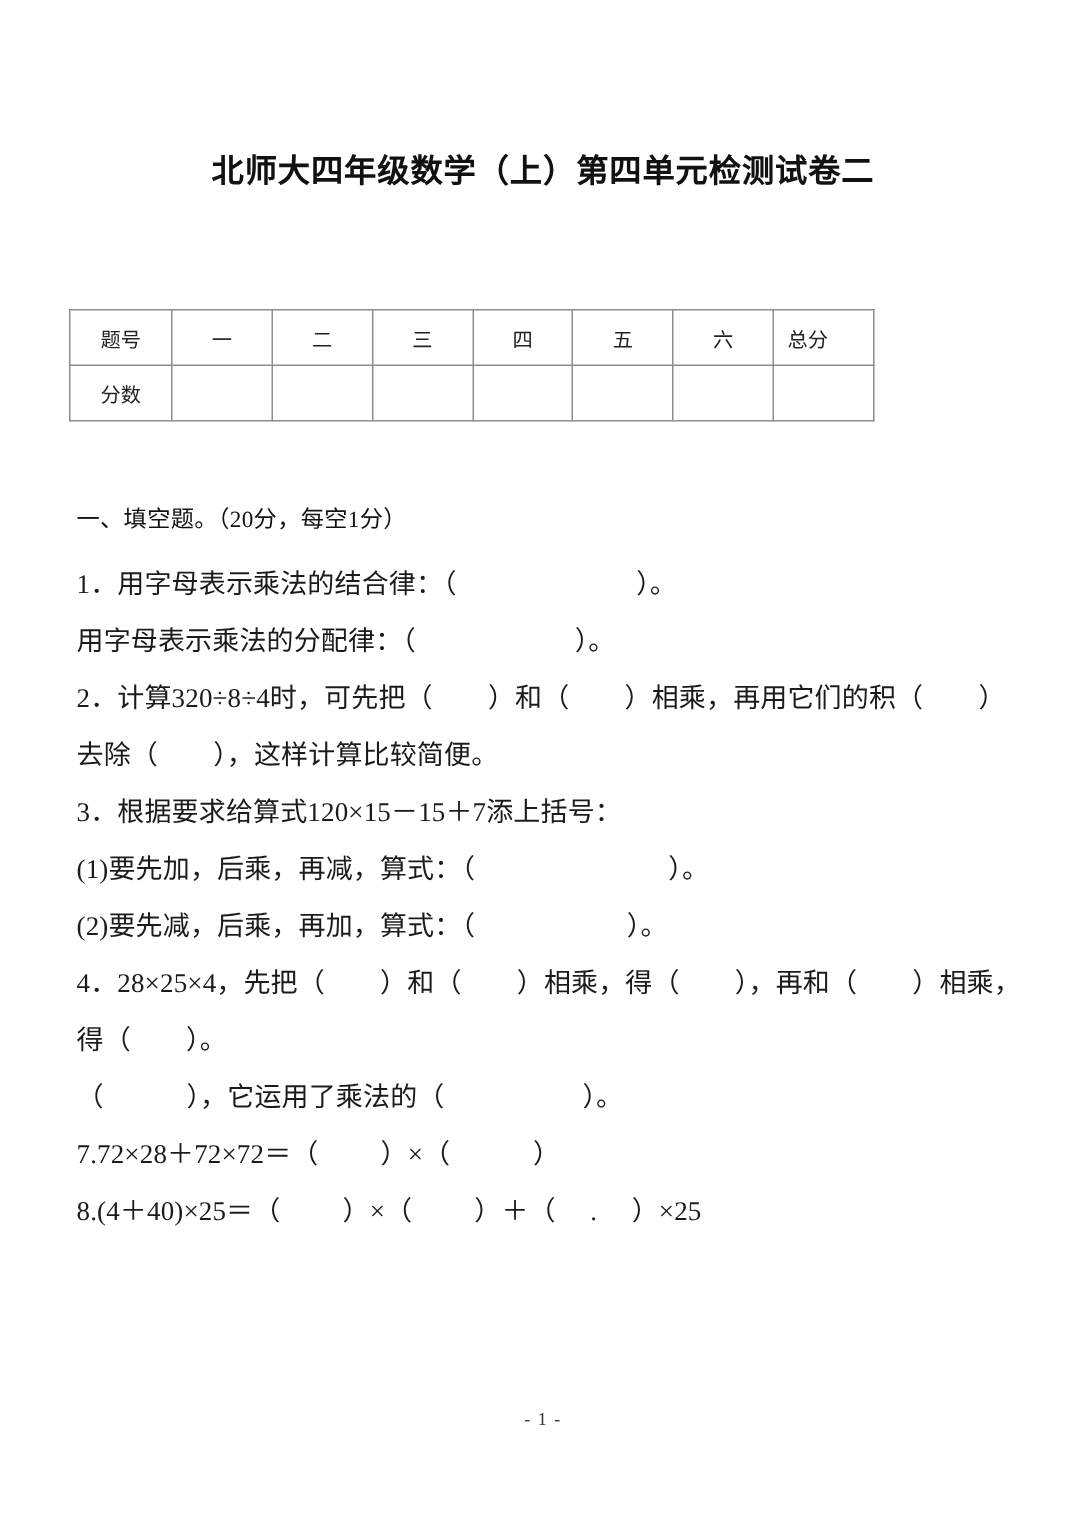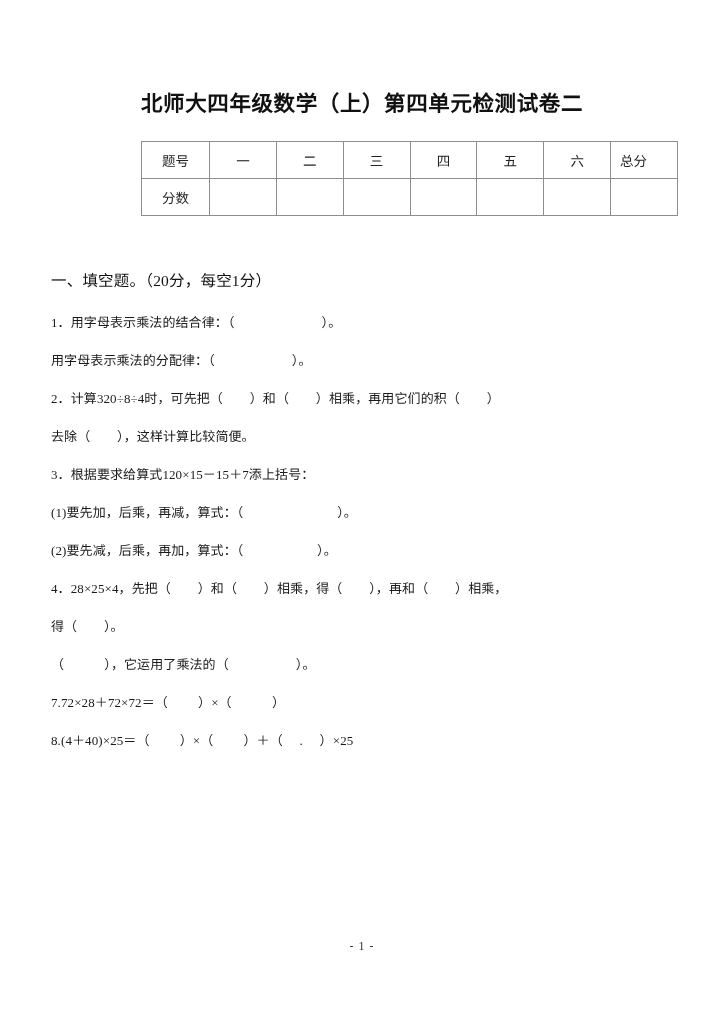--- a/index.html
+++ b/index.html
@@ -14,40 +14,40 @@
     position: relative;
     font-family: "Liberation Serif", "DejaVu Serif", serif;
     color: #1b1b1b;
     overflow: hidden;
   }
   .page {
     position: relative;
     width: 724px;
     height: 1024px;
     box-sizing: border-box;
-    padding: 0 46px;
+    padding: 10px 46px;
   }
 
   
   .doc-title {
     text-align: center;
     font-size: 21.5px;
     font-weight: bold;
     letter-spacing: 0.6px;
     margin: 0;
     padding-top: 92px;
     line-height: 1.2;
     color: #111;
   }
 
   
   .score-table-wrap {
-    margin-top: 23px;
+    margin-top: 78px;
     display: flex;
-    justify-content: flex-end;
+    justify-content: flex-start;
   }
   table.score-table {
     border-collapse: collapse;
     width: 537px;
     table-layout: fixed;
   }
   table.score-table td {
     border: 1px solid #8d8d8d;
     height: 34px;
     font-size: 13.5px;
@@ -74,21 +74,21 @@
     color: #111;
     padding-left: 5px;
   }
 
   
   .questions {
     padding-top: 14px;
     padding-left: 5px;
   }
   .qline {
-    font-size: 13px;
+    font-size: 18px;
     line-height: 38px;
     height: 38px;
     white-space: pre;
     color: #1b1b1b;
     letter-spacing: 0.1px;
   }
 
   
   .page-footer {
     position: absolute;

